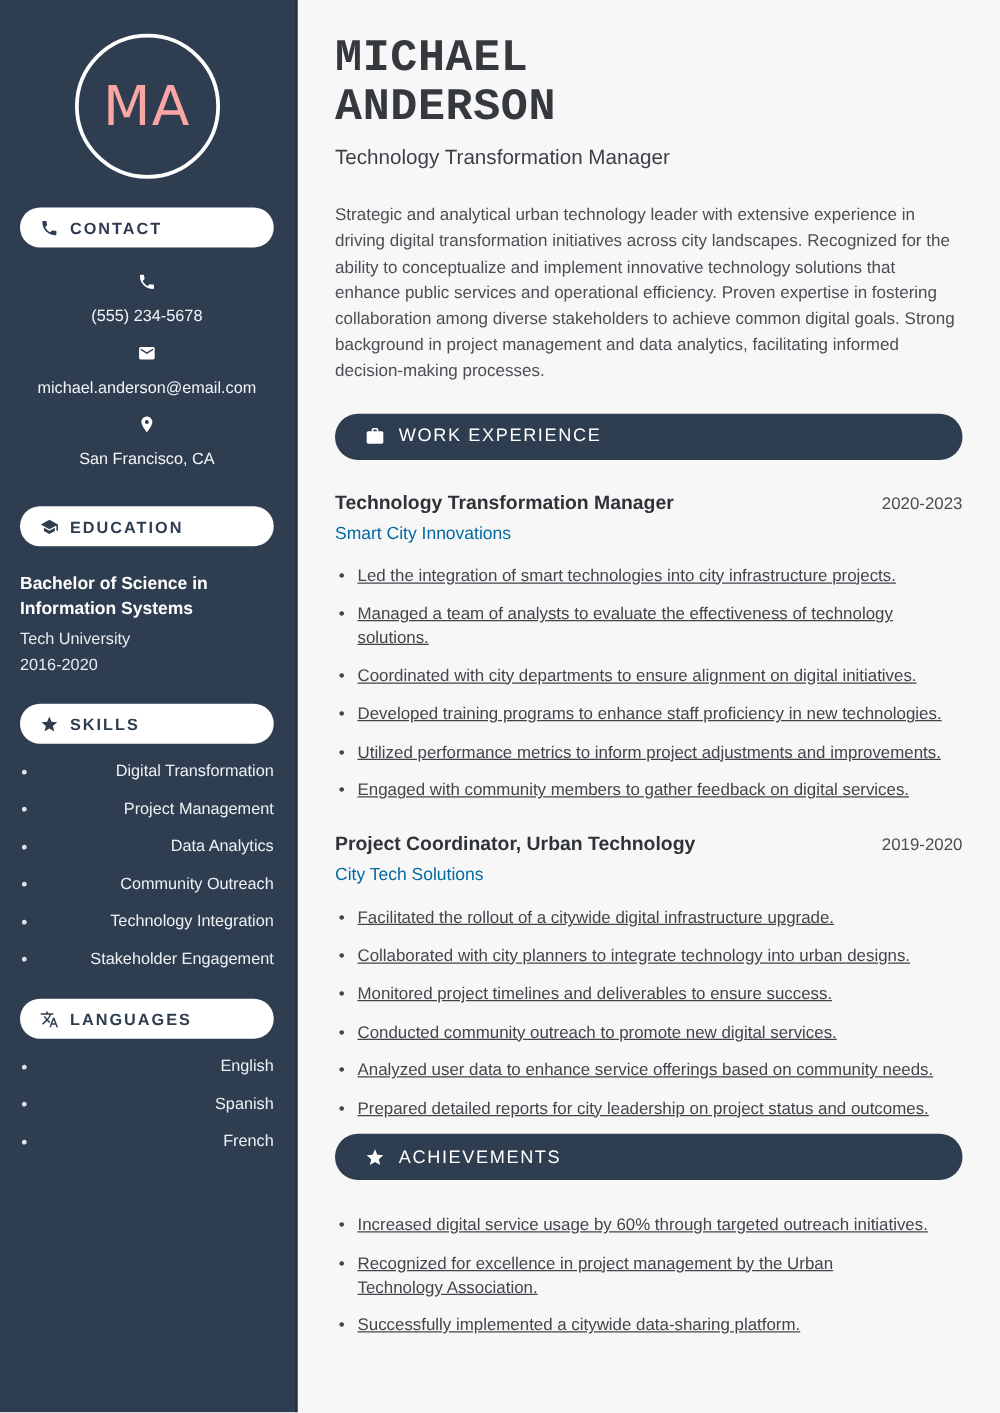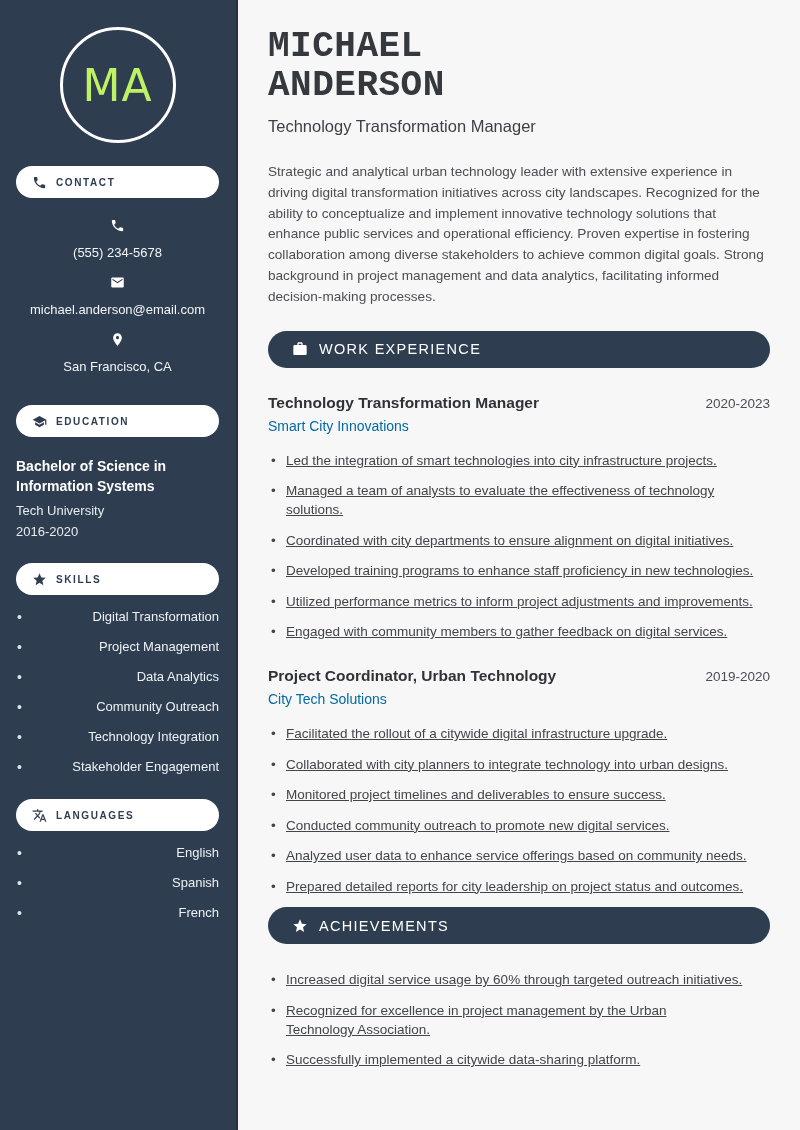--- a/index.html
+++ b/index.html
@@ -25,28 +25,28 @@
   }
   .avatar {
     width:116px; height:116px;
     border:3px solid #ffffff;
     border-radius:50%;
     margin:27px auto 0 auto;
     display:flex; align-items:center; justify-content:center;
   }
   .avatar span {
     font-family:"DejaVu Sans", sans-serif;
-    font-size:44px; color:#bef264; letter-spacing:1px;
+    font-size:44px; color:#fca5a5; letter-spacing:1px;
   }
   .side-pill {
     background:#ffffff; color:#2e3d50;
     height:32px; border-radius:16px;
     display:flex; align-items:center; gap:9px;
     padding:0 10px 0 16px;
-    font-size:10px; font-weight:bold; letter-spacing:1.6px;
+    font-size:13px; font-weight:bold; letter-spacing:1.6px;
   }
   .side-pill svg { width:15px; height:15px; flex:0 0 auto; }
   .mt-contact { margin-top:23px; }
   .mt-section { margin-top:24px; }
 
   .contact-list { margin-top:13px; }
   .contact-item {
     display:flex; align-items:center; gap:12px;
     padding:7px 0; margin-bottom:1px;
     font-size:13px; color:#f2f4f6;flex-direction:column;

